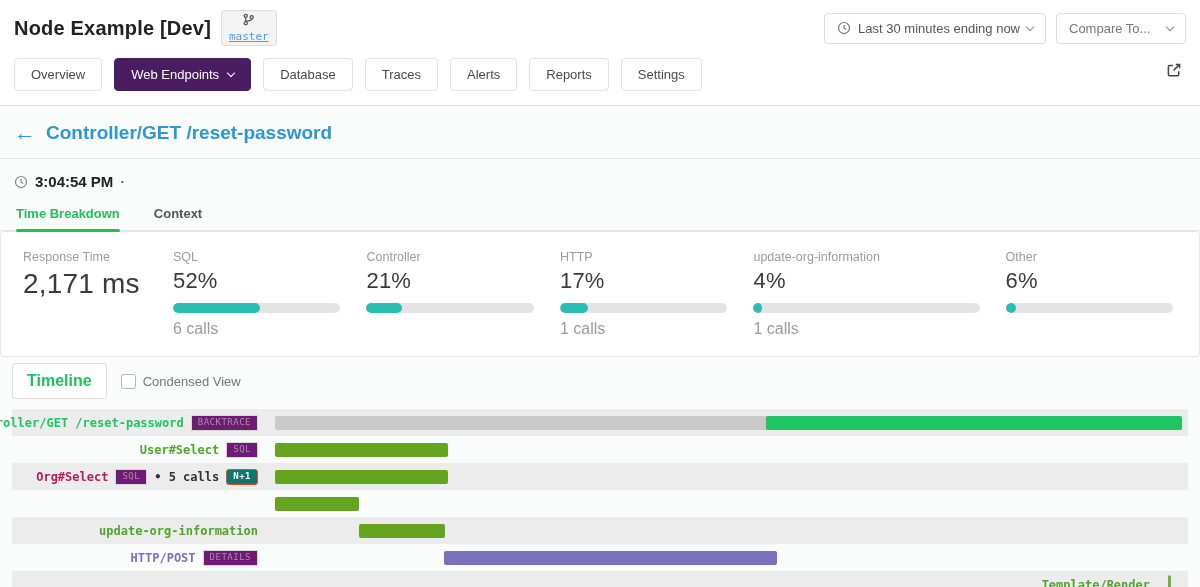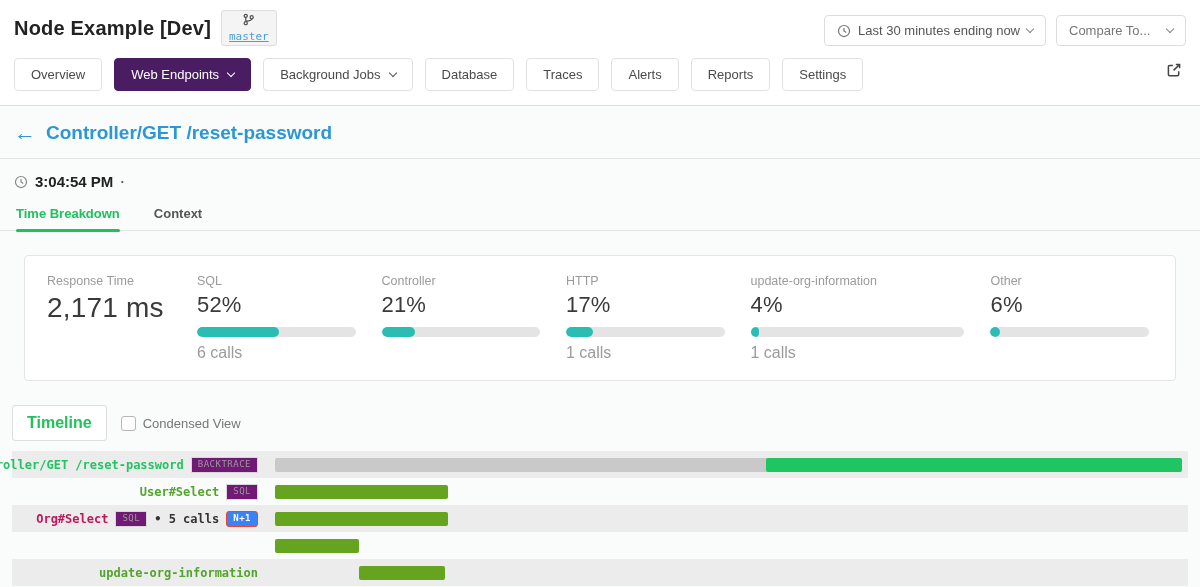--- a/index.html
+++ b/index.html
@@ -6,21 +6,21 @@
   html,body { width:1200px; height:587px; overflow:hidden; }
   body {
     font-family:"Liberation Sans", sans-serif;
     background:#fafbfb;
     color:#333;
     font-size:13px;
   }
 
   
   .top { background:#fff; padding:10px 14px 0 14px; }
-  .title-row { display:flex; align-items:flex-end; justify-content:space-between; }
+  .title-row { display:flex; align-items:center; justify-content:space-between; }
   .title-left { display:flex; align-items:center; gap:10px; }
   h1 { font-size:20px; font-weight:bold; color:#222; letter-spacing:.2px; }
   .branch-chip {
     display:inline-flex; align-items:center; gap:4px;
     background:#f4f4f4; border:1px solid #ddd; border-radius:3px;
     padding:2px 7px; cursor:pointer;flex-direction:column;
   }
   .branch-chip a { font-family:"DejaVu Sans Mono",monospace; font-size:11px; color:#4a9fd8; text-decoration:underline; }
   .hdr-right { display:flex; gap:10px; }
   .dd-btn {
@@ -54,21 +54,21 @@
   .when { display:flex; align-items:center; gap:7px; padding:14px 14px 4px 14px; }
   .when .t { font-size:15px; font-weight:bold; color:#222; }
   .tabs { display:flex; gap:34px; padding:12px 16px 0 16px; border-bottom:1px solid #e2e4e4; }
   .tab { font-size:13px; font-weight:bold; color:#555; padding-bottom:9px; cursor:pointer; position:relative; }
   .tab.active { color:#21c05e; }
   .tab.active::after { content:""; position:absolute; left:0; right:0; bottom:-2px; height:3px; background:#21c05e; border-radius:2px; }
 
   
   .card {
     background:#fff; border:1px solid #e4e6e6; border-radius:4px;
-    margin:24px; padding:18px 0 22px 22px; display:flex;
+    margin:0; padding:18px 0 22px 22px; display:flex;
   }
   .m-cell { flex:1 1 0; padding-right:26px; }
   .m-cell.rt { flex:0 0 150px; }
   .m-cell.wide { flex:1.35 1 0; }
   .m-label { font-size:12.5px; color:#9b9b9b; margin-bottom:4px; white-space:nowrap; }
   .m-value { font-size:22px; color:#3a3a3a; letter-spacing:.2px; }
   .m-cell.rt .m-value { font-size:28px; }
   .m-track { margin-top:9px; height:10px; border-radius:5px; background:#e4e4e4; overflow:hidden; }
   .m-fill { height:100%; border-radius:5px; background:#2abdb3; }
   .m-calls { margin-top:7px; font-size:16px; color:#9b9b9b; height:14px; }
@@ -90,21 +90,21 @@
     position:absolute; left:0; top:0; bottom:0; width:246px;
     display:flex; align-items:center; justify-content:flex-end; gap:7px;
   }
   .row.near-end .lz { width:1138px; }
   .rlabel { font-family:"DejaVu Sans Mono",monospace; font-size:12px; font-weight:bold; white-space:nowrap; }
   .badge {
     font-family:"DejaVu Sans Mono",monospace; font-size:9px; color:#999;
     background:#701a75; border:1px solid #d8d8d8; border-radius:0;
     padding:2.5px 6px; letter-spacing:.5px; cursor:pointer; line-height:1;
   }
-  .badge.danger { background:#3b82f6; border-color:#e8472b; color:#fff; font-weight:bold; border-radius:3px; }
+  .badge.danger { background:#0f766e; border-color:#e8472b; color:#fff; font-weight:bold; border-radius:3px; }
   .calls-note { font-family:"DejaVu Sans Mono",monospace; font-size:12px; font-weight:bold; color:#333; white-space:nowrap; }
   .bz { position:absolute; left:263px; right:6px; top:0; bottom:0; }
   .seg { position:absolute; top:50%; transform:translateY(-50%); height:14px; border-radius:2px; }
   .seg.track { left:0; width:100%; background:#c9c9c9; }
   .seg.tick { height:19px; border-radius:1px; }
 </style>
 </head>
 <body>
 
 <div class="top">
@@ -140,24 +140,20 @@
       </button>
     </div>
   </div>
 
   <div class="nav-row">
     <button class="nav-btn">Overview</button>
     <button class="nav-btn active">
       <span>Web Endpoints</span>
       <span class="chev"></span>
     </button>
-    <button class="nav-btn">
-      <span>Background Jobs</span>
-      <span class="chev"></span>
-    </button>
     <button class="nav-btn">Database</button>
     <button class="nav-btn">Traces</button>
     <button class="nav-btn">Alerts</button>
     <button class="nav-btn">Reports</button>
     <button class="nav-btn">Settings</button>
     <button class="export-btn">
       <span style="display:inline-flex;">
         <svg width="16" height="16" viewBox="0 0 16 16" fill="none" stroke="#444" stroke-width="1.5">
           <path d="M12.7 9.2v3.3a1.2 1.2 0 0 1-1.2 1.2H3.6a1.2 1.2 0 0 1-1.2-1.2V4.6a1.2 1.2 0 0 1 1.2-1.2h3.3"></path>
           <path d="M9.8 2.4h3.8v3.8 M13.3 2.7 7.6 8.4"></path>

